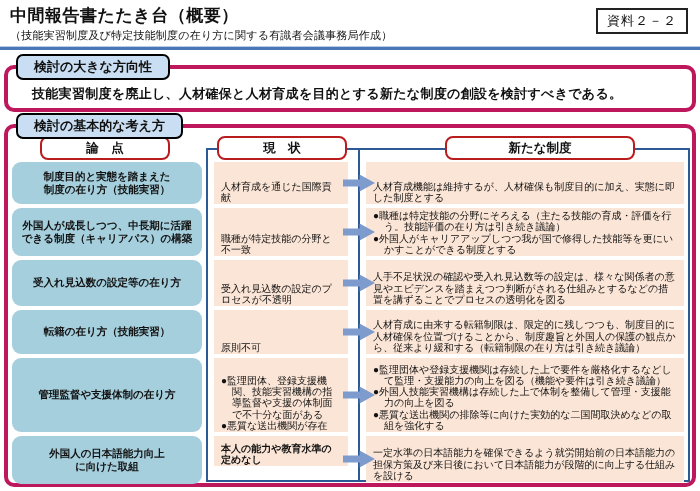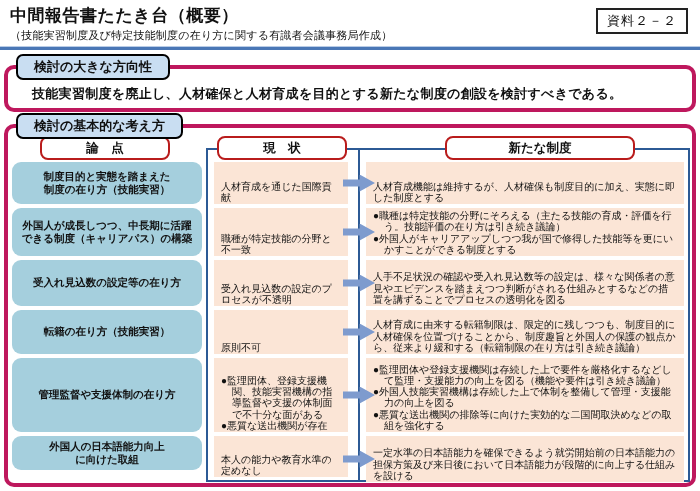--- a/index.html
+++ b/index.html
@@ -77,41 +77,41 @@
   <div class="pill pill-new">新たな制度</div>
 
   <div class="stack stack-issues" id="stack-issues">
       <div class="issue-cell" style="height: 42px;">制度目的と実態を踏まえた
 制度の在り方（技能実習）</div>
       <div class="issue-cell" style="height: 48px;">外国人が成長しつつ、中長期に活躍
 できる制度（キャリアパス）の構築</div>
       <div class="issue-cell" style="height: 46px;">受入れ見込数の設定等の在り方</div>
       <div class="issue-cell" style="height: 44px;">転籍の在り方（技能実習）</div>
       <div class="issue-cell" style="height: 74px;">管理監督や支援体制の在り方</div>
-      <div class="issue-cell" style="height: 34px;">外国人の日本語能力向上
+      <div class="issue-cell" style="height: 48px;">外国人の日本語能力向上
 に向けた取組</div>
     </div>
   <div class="stack stack-current" id="stack-current">
       <div class="status-cell" style="height: 42px;">
         <div class="para">人材育成を通じた国際貢献</div>
       </div>
       <div class="status-cell" style="height: 48px;">
         <div class="para">職種が特定技能の分野と不一致</div>
       </div>
       <div class="status-cell" style="height: 46px;">
         <div class="para">受入れ見込数の設定のプロセスが不透明</div>
       </div>
       <div class="status-cell" style="height: 44px;">
         <div class="para">原則不可</div>
       </div>
       <div class="status-cell" style="height: 74px;">
         <div class="para bullet">●監理団体、登録支援機関、技能実習機構の指導監督や支援の体制面で不十分な面がある</div>
         <div class="para bullet">●悪質な送出機関が存在</div>
       </div>
-      <div class="status-cell" style="height: 41px;">
+      <div class="status-cell" style="height: 30px; font-weight: bold;">
         <div class="para">本人の能力や教育水準の定めなし</div>
       </div>
     </div>
   <div class="stack stack-arrows" id="stack-arrows">
       <div class="arrow-slot" style="height: 42px;">
         <div class="arrow"></div>
       </div>
       <div class="arrow-slot" style="height: 48px;">
         <div class="arrow"></div>
       </div>

